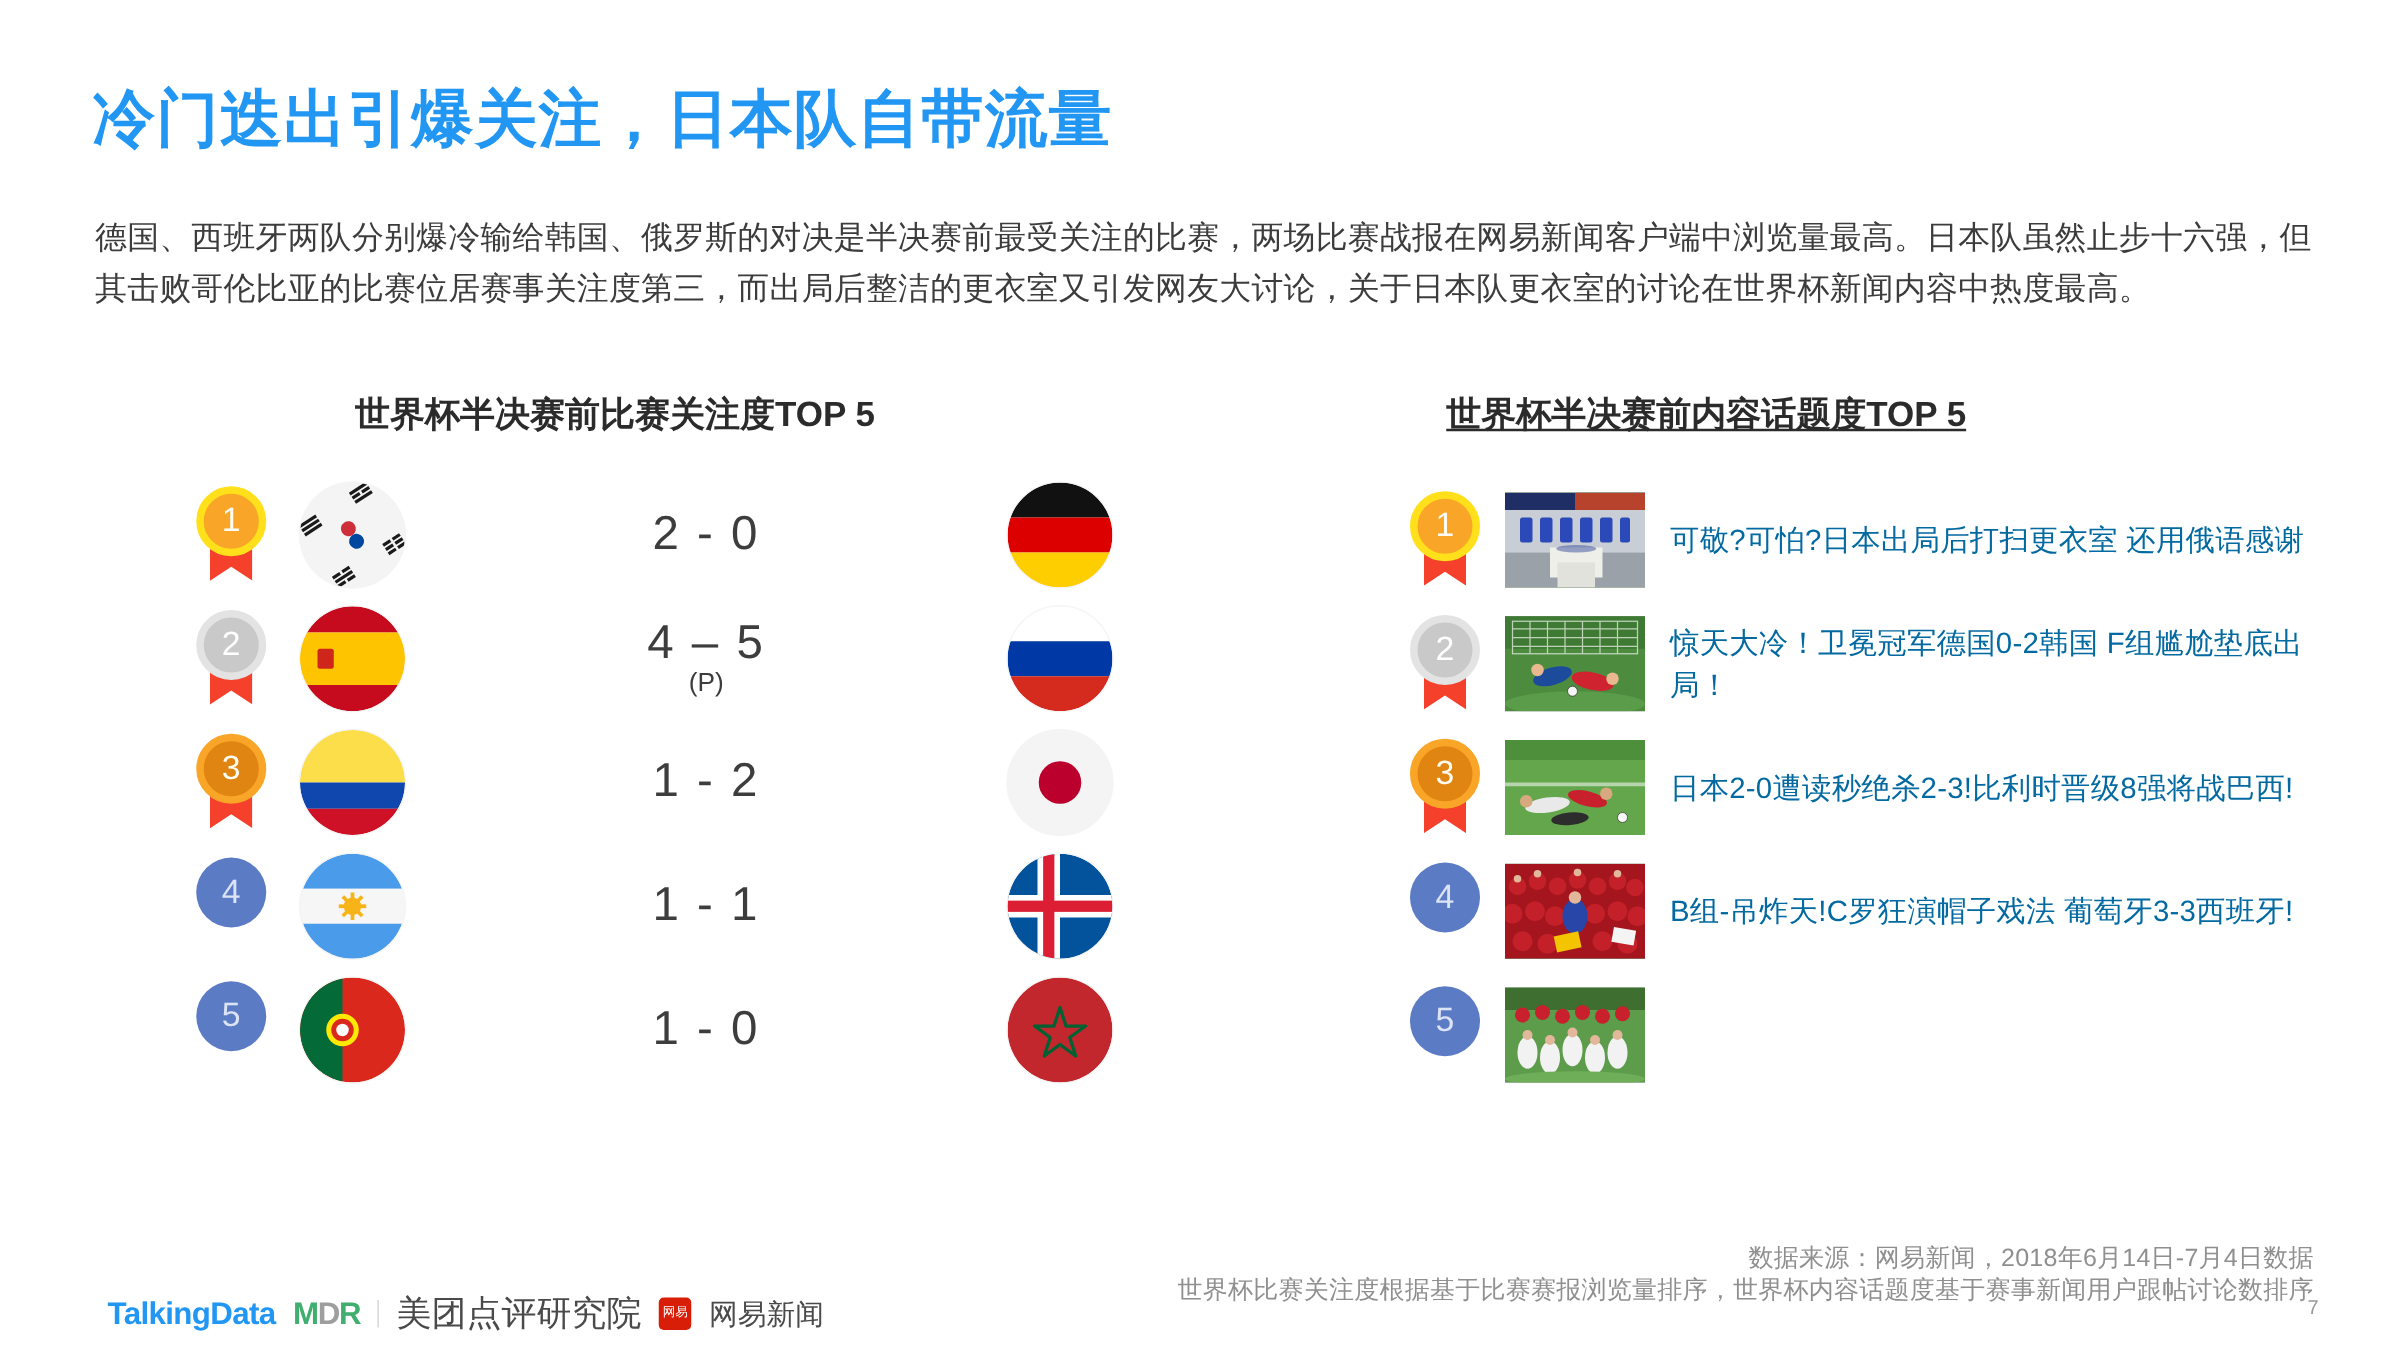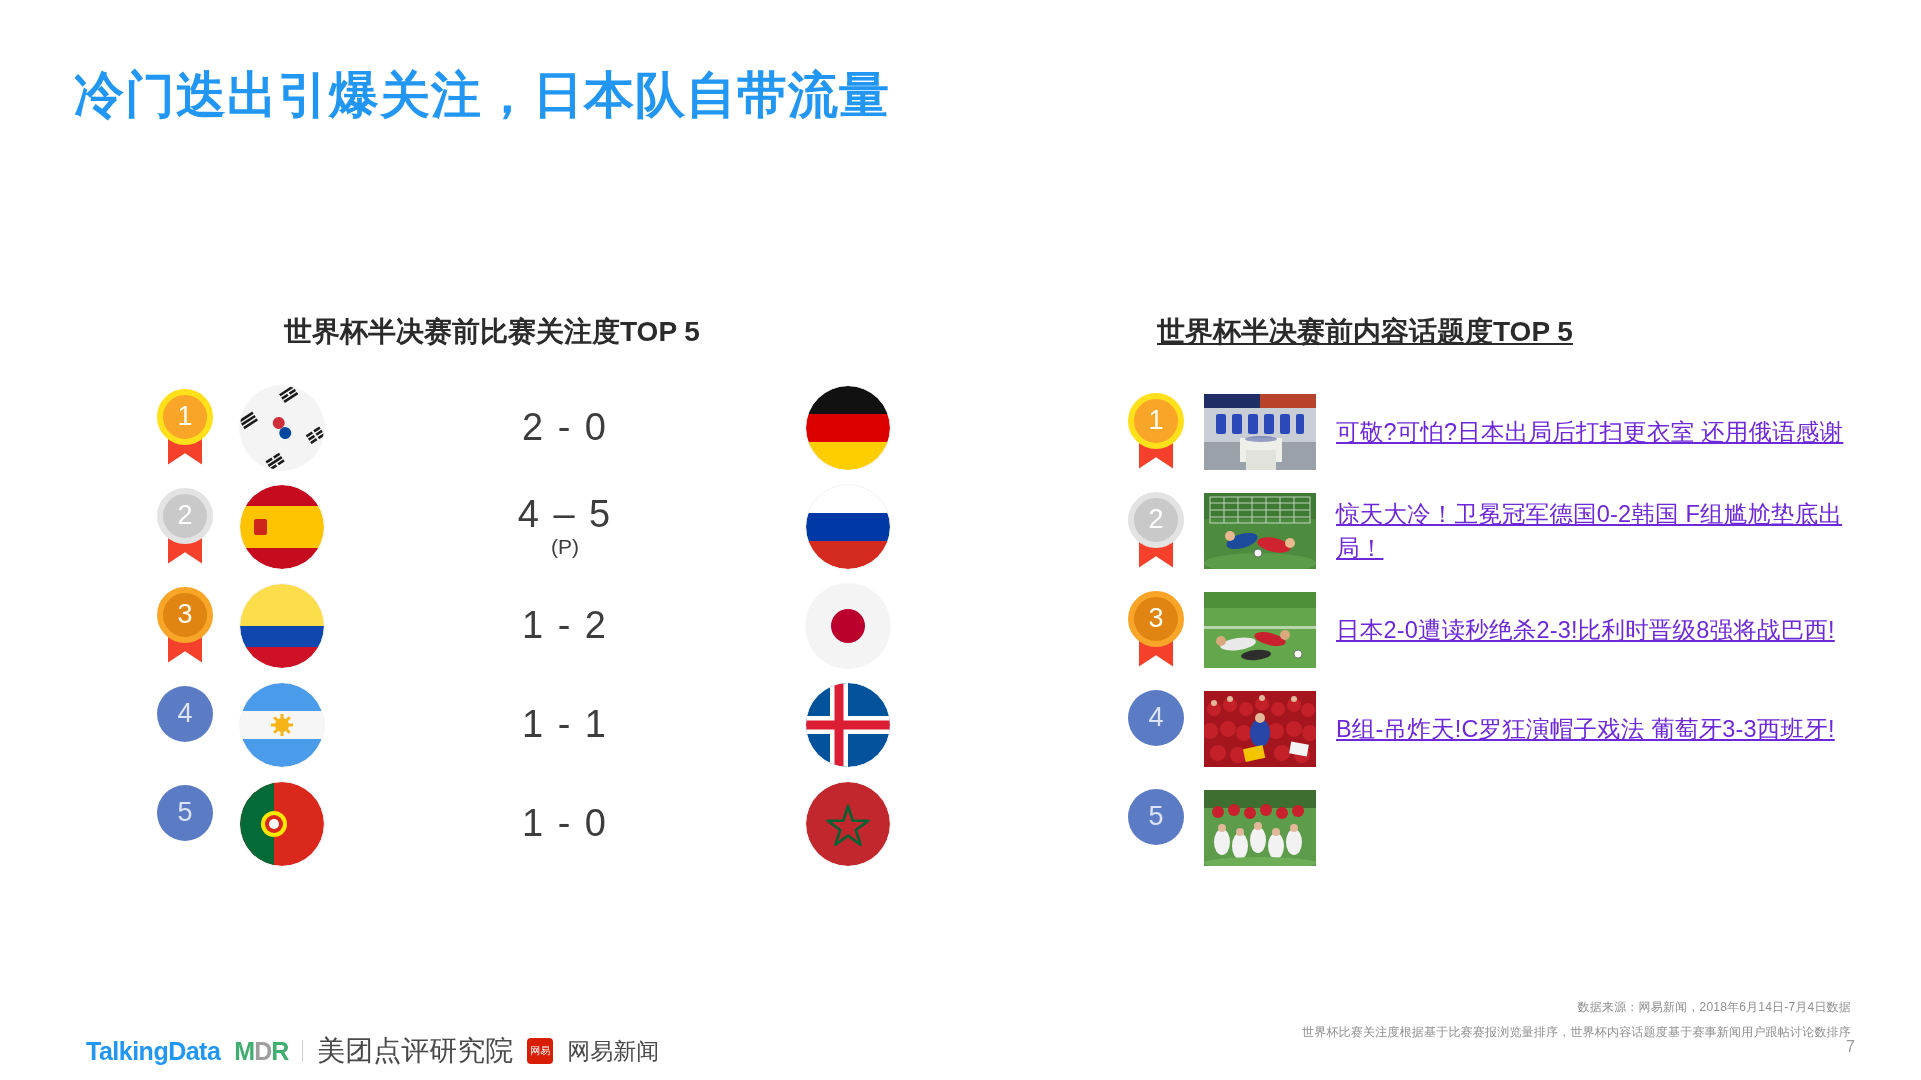--- a/index.html
+++ b/index.html
@@ -157,33 +157,32 @@
     flex: 0 0 112px;
     overflow: hidden;
     position: relative;
     background: #4a6a3c;
   }
   .thumb svg { display: block; width: 112px; height: 76px; }
   .article-title {
     margin-left: 20px;
     font-size: 23.5px;
     line-height: 34px;
-    color: #6d28d9;
+    color: #0369a1;
     max-width: 540px;
     letter-spacing: 0.2px;
-    text-decoration: underline;
   }
 
   
   .source-lines {
     position: absolute;
     right: 70px;
     top: 995px;
     text-align: right;
-    font-size: 12px;
+    font-size: 20px;
     line-height: 25px;
     color: #8f8f8f;
     letter-spacing: 0.2px;
   }
   .page-number {
     position: absolute;
     right: 66px;
     top: 1038px;
     font-size: 16px;
     color: #9a9a9a;
@@ -240,20 +239,21 @@
     font-weight: 500;
   }
 </style>
 </head>
 <body>
 
 <div class="slide">
 
   <div class="page-title">冷门迭出引爆关注，日本队自带流量</div>
 
+  <div class="intro">德国、西班牙两队分别爆冷输给韩国、俄罗斯的对决是半决赛前最受关注的比赛，两场比赛战报在网易新闻客户端中浏览量最高。日本队虽然止步十六强，但其击败哥伦比亚的比赛位居赛事关注度第三，而出局后整洁的更衣室又引发网友大讨论，关于日本队更衣室的讨论在世界杯新闻内容中热度最高。</div>
 
   <div class="col-heading left">世界杯半决赛前比赛关注度TOP 5</div>
   <div class="col-heading right">世界杯半决赛前内容话题度TOP 5</div>
 
   <div class="matches" id="matches">
       <div class="match-row">
         <div class="rank-cell">
           <div class="rank-badge gold">
             <div class="ribbon"></div>
             <div class="disc">1</div>

